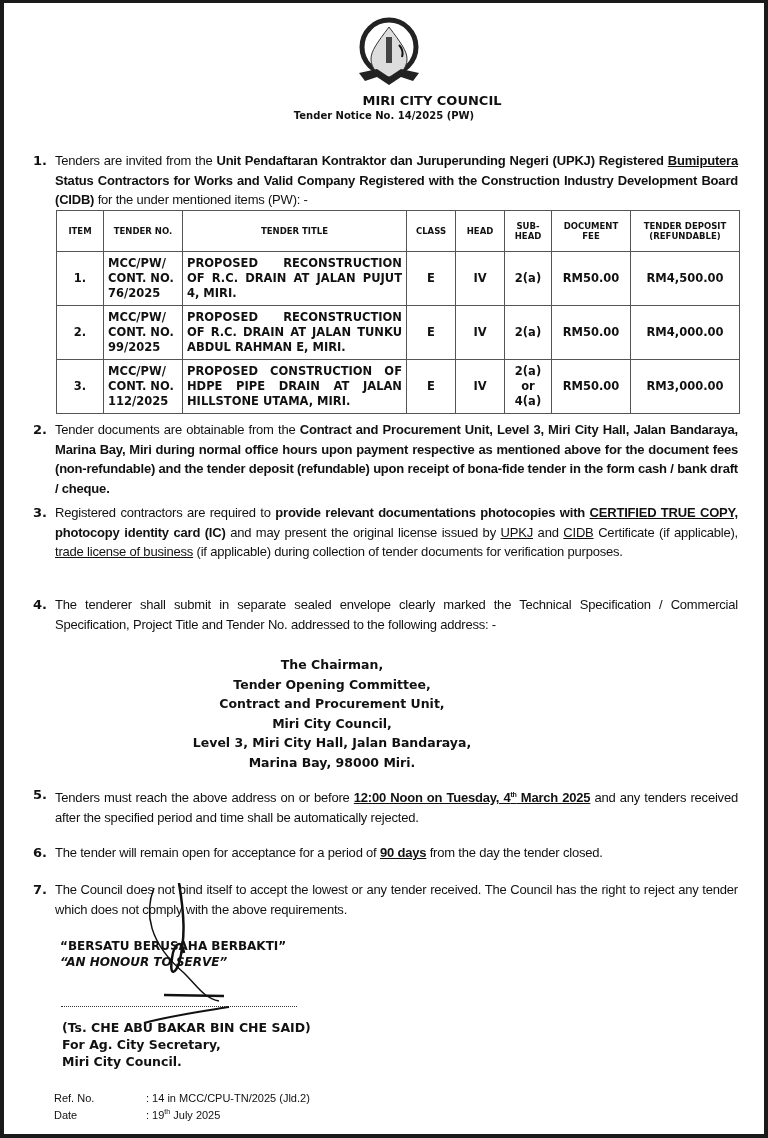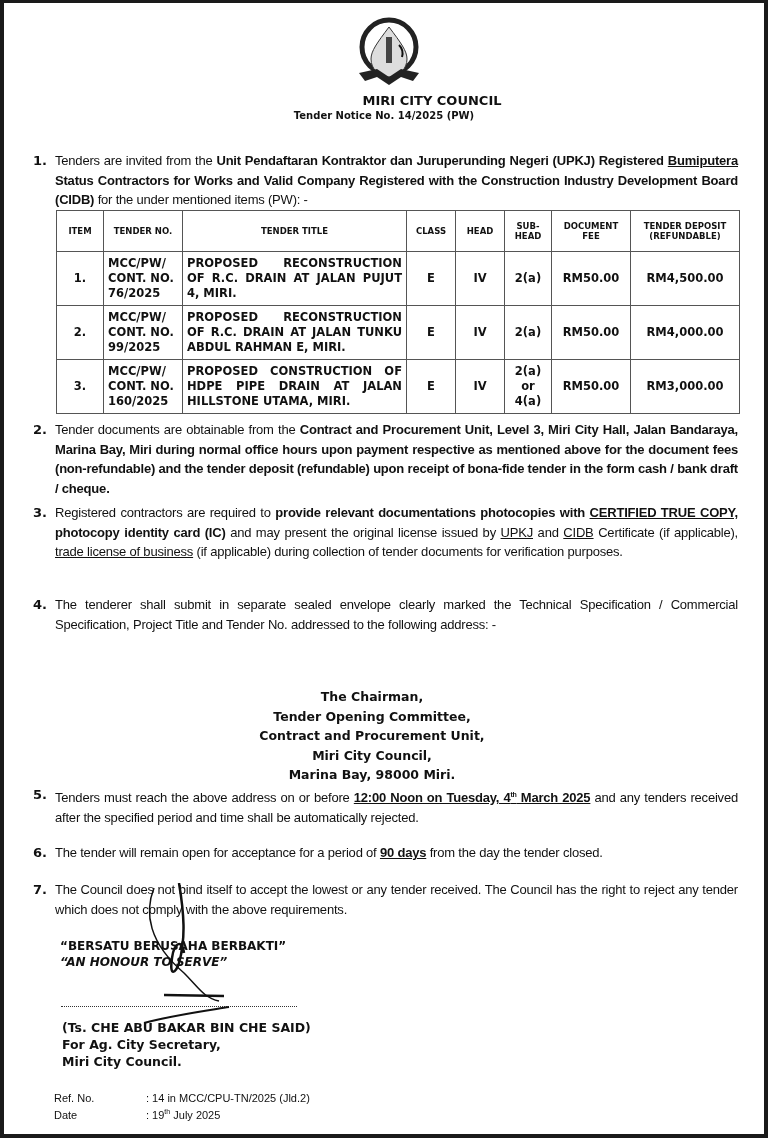--- a/index.html
+++ b/index.html
@@ -46,22 +46,22 @@
     font-size: 11px; font-weight: bold;
   }
   table.tenders th, table.tenders td {
     border: 1px solid #555; padding: 2px 4px; vertical-align: middle; margin-top: 32px;
   }
   table.tenders th { font-size: 8.5px; text-align: center; height: 36px; }
   table.tenders td { height: 49px; font-size: 11.5px; line-height: 15px; }
   .c { text-align: center; }
   .title-cell { text-align: justify; }
   .address {
-    position: absolute; left: 0; width: 656px; top: 684px;
-    text-align: center; font-weight: bold; font-size: 12.5px; line-height: 19.5px; padding-left: 40px;
+    position: absolute; left: 0; width: 656px; top: 652px;
+    text-align: center; font-weight: bold; font-size: 12.5px; line-height: 19.5px;
   }
   .motto { position: absolute; left: 56px; top: 935px; font-weight: bold; font-size: 12px; line-height: 16px; }
   .motto .it { font-style: italic; }
   .dots { position: absolute; left: 57px; top: 1003px; width: 236px; border-top: 1.5px dotted #333; }
   .signer { position: absolute; left: 58px; top: 1016px; font-weight: bold; font-size: 12.5px; line-height: 17px; }
   .ref { position: absolute; left: 50px; top: 1088px; font-size: 11px; line-height: 14px; font-family: "Liberation Sans", sans-serif; }
   .ref .lbl { display: inline-block; width: 92px; }
   .sig { position: absolute; left: 120px; top: 880px; width: 200px; height: 160px; }
   sup { font-size: 7px; }
 </style>
@@ -115,21 +115,21 @@
         <td>MCC/PW/ CONT. NO. 99/2025</td>
         <td class="title-cell">PROPOSED RECONSTRUCTION OF R.C. DRAIN AT JALAN TUNKU ABDUL RAHMAN E, MIRI.</td>
         <td class="c">E</td>
         <td class="c">IV</td>
         <td class="c">2(a)</td>
         <td class="c">RM50.00</td>
         <td class="c">RM4,000.00</td>
       </tr>
       <tr>
         <td class="c">3.</td>
-        <td>MCC/PW/ CONT. NO. 160/2025</td>
+        <td>MCC/PW/ CONT. NO. 112/2025</td>
         <td class="title-cell">PROPOSED CONSTRUCTION OF HDPE PIPE DRAIN AT JALAN HILLSTONE UTAMA, MIRI.</td>
         <td class="c">E</td>
         <td class="c">IV</td>
         <td class="c">2(a) or 4(a)</td>
         <td class="c">RM50.00</td>
         <td class="c">RM3,000.00</td>
       </tr>
     </tbody>
   </table>
 
@@ -146,20 +146,21 @@
   <div class="para" style="top:592px;">
     <span class="num">4.</span>
     <span class="txt cond">The tenderer shall submit in separate sealed envelope clearly marked the Technical Specification / Commercial Specification, Project Title and Tender No. addressed to the following address: -</span>
   </div>
 
   <div class="address">
     <div>The Chairman,</div>
     <div>Tender Opening Committee,</div>
     <div>Contract and Procurement Unit,</div>
     <div>Miri City Council,</div>
+    <div>Level 3, Miri City Hall, Jalan Bandaraya,</div>
     <div>Marina Bay, 98000 Miri.</div>
   </div>
 
   <div class="para" style="top:782px;">
     <span class="num">5.</span>
     <span class="txt cond"><span>Tenders must reach the above address on or before </span><b><u><span>12:00 Noon on Tuesday, 4</span><sup>th</sup><span> March 2025</span></u></b><span> and any tenders received after the specified period and time shall be automatically rejected.</span></span>
   </div>
 
   <div class="para" style="top:840px;">
     <span class="num">6.</span>

